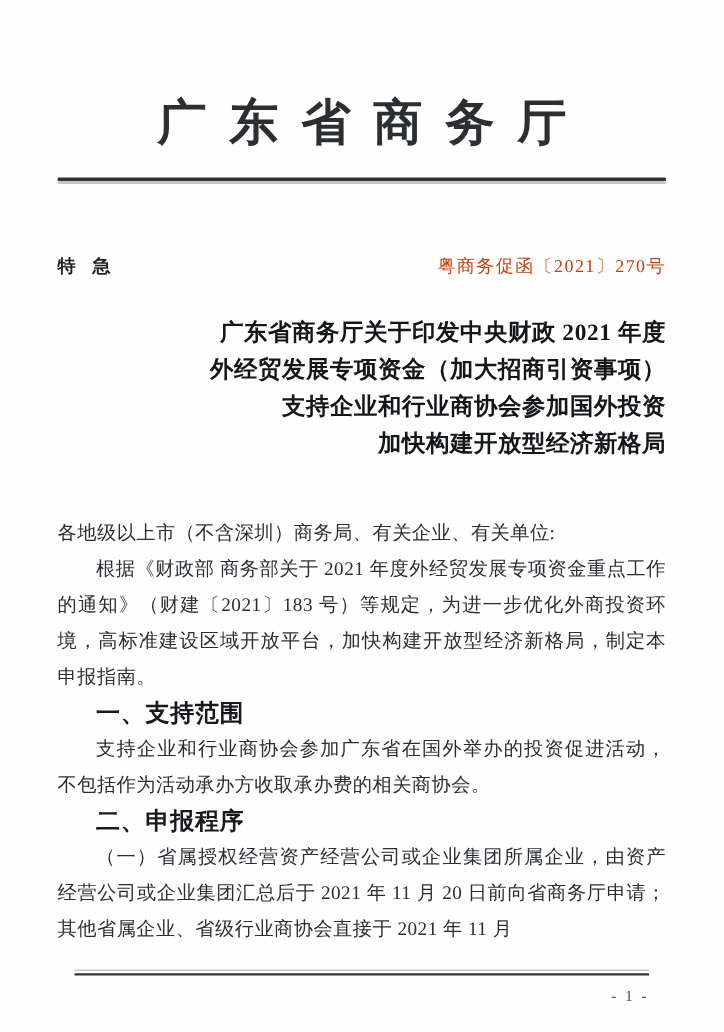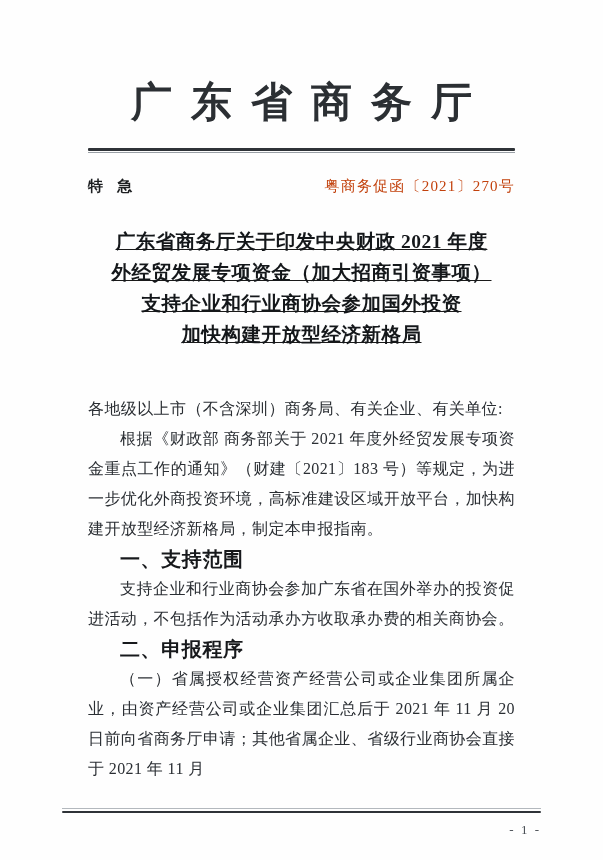--- a/index.html
+++ b/index.html
@@ -14,21 +14,21 @@
     color: #1a1a1a;
     overflow: hidden;
     position: relative;
   }
 
   .page {
     position: relative;
     width: 603px;
     height: 860px;
     box-sizing: border-box;
-    padding: 0 88px;
+    padding: 0 48px;
     background: #fefefe;
   }
 
   
   .masthead {
     text-align: center;
     padding-top: 78px;
   }
   .masthead-title {
     font-family: "Liberation Serif", "DejaVu Serif", serif;
@@ -59,34 +59,34 @@
     justify-content: space-between;
     align-items: baseline;
     margin-top: 24px;
   }
   .urgency {
     font-family: "Liberation Sans", "DejaVu Sans", sans-serif;
     font-size: 15px;
     font-weight: 700;
     letter-spacing: 5px;
     color: #1d1f21;
+    margin-top: 36px;
   }
   .doc-number {
     font-family: "Liberation Serif", "DejaVu Serif", serif;
     font-size: 15px;
     letter-spacing: 1.2px;
     color: #c2410c;
     white-space: nowrap;
   }
 
   
   .title-block {
     margin-top: 30px;
-    text-align: center;
-    text-decoration: underline;
+    text-align: right;
   }
   .title-line {
     font-family: "Liberation Serif", "DejaVu Serif", serif;
     font-size: 19.5px;
     font-weight: 700;
     color: #14171a;
     line-height: 31px;
     letter-spacing: 0.5px;
     white-space: nowrap;
   }

